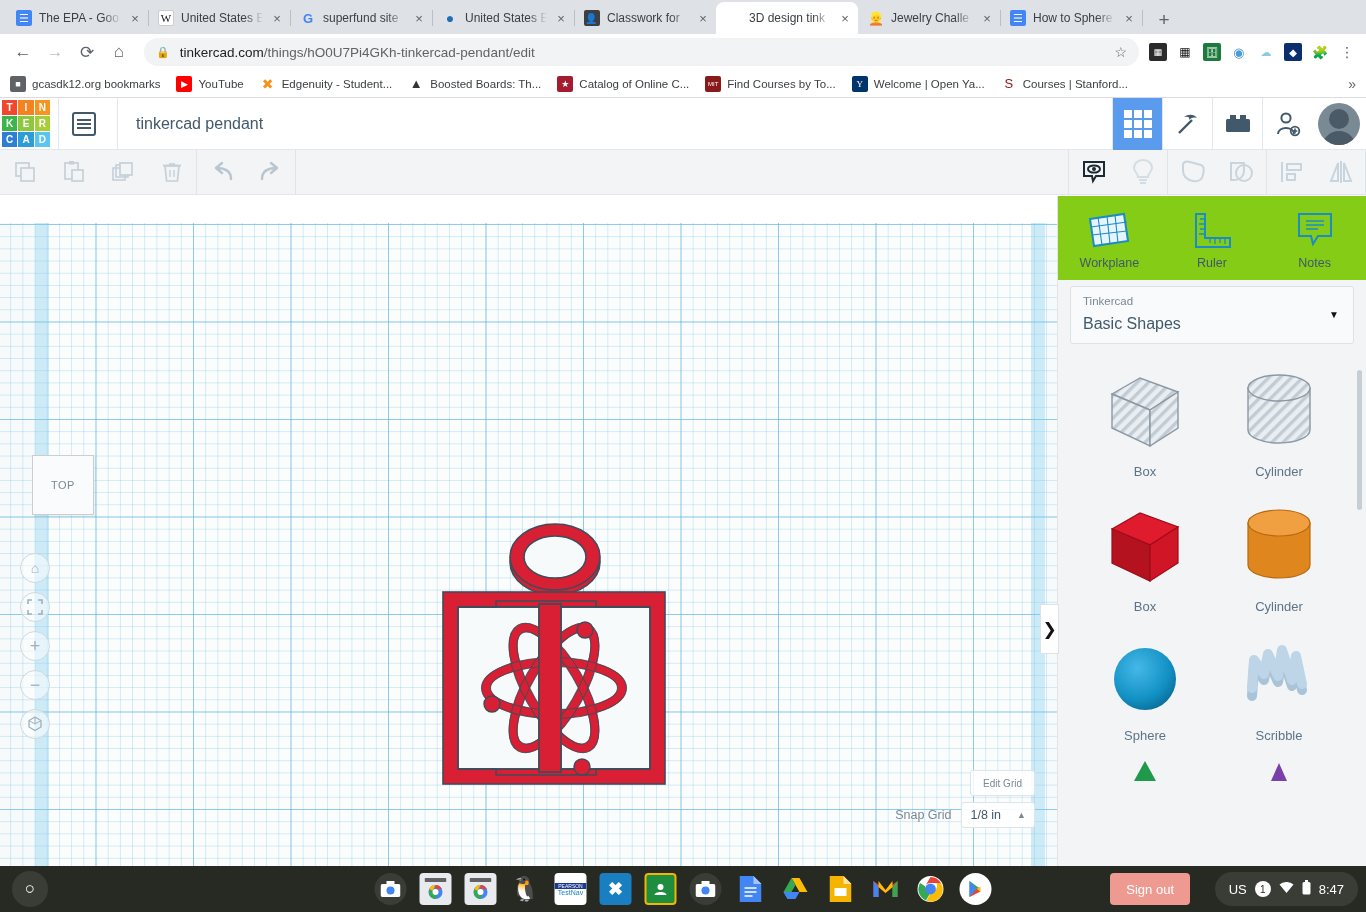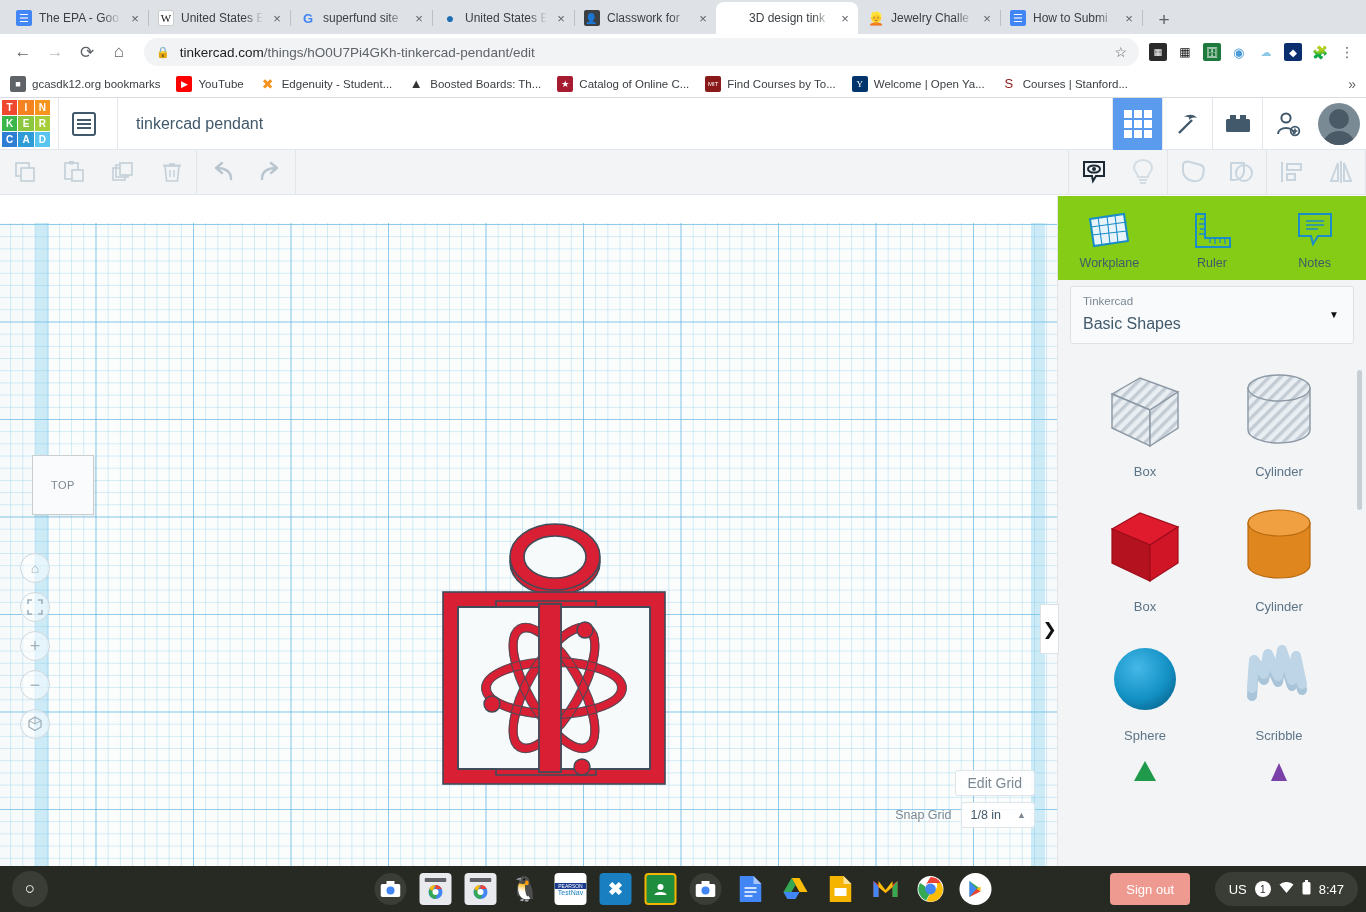--- a/index.html
+++ b/index.html
@@ -109,21 +109,21 @@
               background: #fafbfc; border: 1px solid #c9ced3; display: flex;
               align-items: center; justify-content: center; font-size: 11px; color: #7b8894;
               letter-spacing: .5px; box-shadow: 2px 2px 0 rgba(0,0,0,.04); }
   .navstack { position: absolute; left: 20px; top: 330px; display: flex; flex-direction: column; gap: 9px; }
   .navcircle { width: 30px; height: 30px; border-radius: 50%; border: 1px solid #cfd8dd;
                background: rgba(255,255,255,.5); display: flex; align-items: center;
                justify-content: center; color: #9fb0bb; font-size: 14px; }
 
   .gridctl { position: absolute; right: 22px; bottom: 38px; text-align: right; }
   .editgrid { height: 26px; padding: 0 12px; background: rgba(255,255,255,.85); border: 1px solid #dfe4e8;
-              border-radius: 3px; font-size: 14px; color: #7b8894; font-family: "Liberation Sans", sans-serif; }
+              border-radius: 3px; font-size: 10px; color: #7b8894; font-family: "Liberation Sans", sans-serif; }
   .snaprow { display: flex; align-items: center; gap: 10px; margin-top: 6px; justify-content: flex-end; }
   .snaplabel { font-size: 12.5px; color: #7b8894; }
   .snapsel { height: 26px; background: rgba(255,255,255,.9); border: 1px solid #dfe4e8; border-radius: 3px;
              display: flex; align-items: center; padding: 0 8px; gap: 16px; font-size: 12.5px; color: #41596b; }
   .snapsel .carat { font-size: 9px; color: #7b8894; }
 
   
   .model { position: absolute; left: 442px; top: 296px; width: 224px; height: 340px; }
 
   
@@ -214,21 +214,21 @@
       <span class="tclose">×</span>
     </div>
     <div class="tab">
       <span class="favicon" style="font-size:13px">👱</span>
       <span class="tlabel">Jewelry Challe</span>
       <span class="tclose">×</span>
       <span class="sep"></span>
     </div>
     <div class="tab">
       <span class="favicon" style="background:#4285f4;color:#fff">☰</span>
-      <span class="tlabel">How to Submi</span>
+      <span class="tlabel">How to Sphere</span>
       <span class="tclose">×</span>
       <span class="sep"></span>
     </div>
     <div class="newtab">+</div>
   </div>
 
   <div class="toolbar">
     <div class="navbtn">←</div>
     <div class="navbtn dim">→</div>
     <div class="navbtn">⟳</div>

